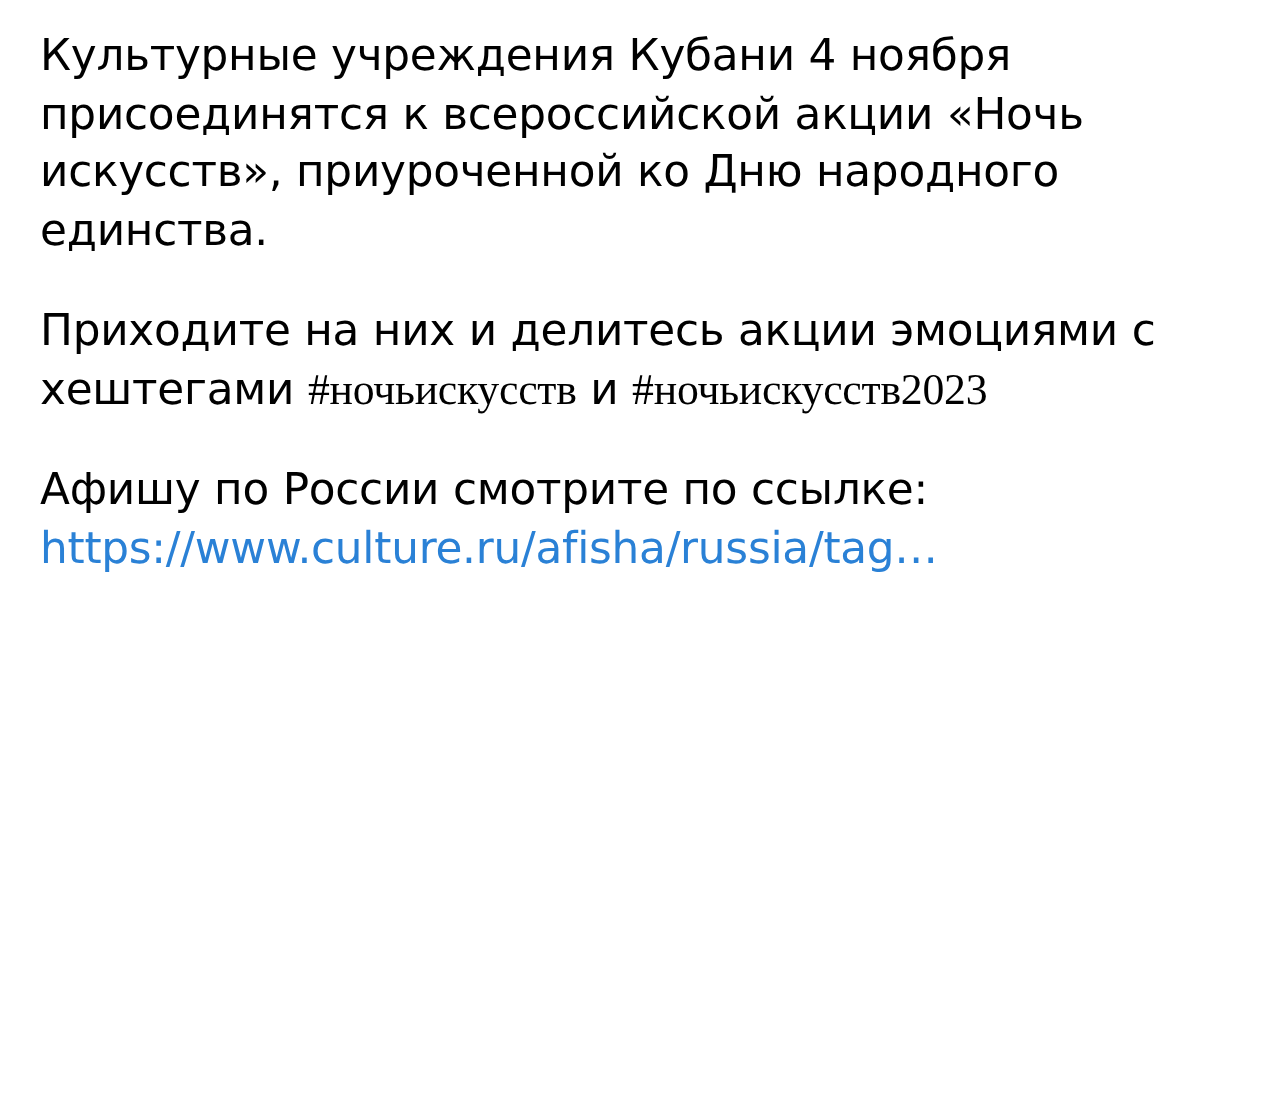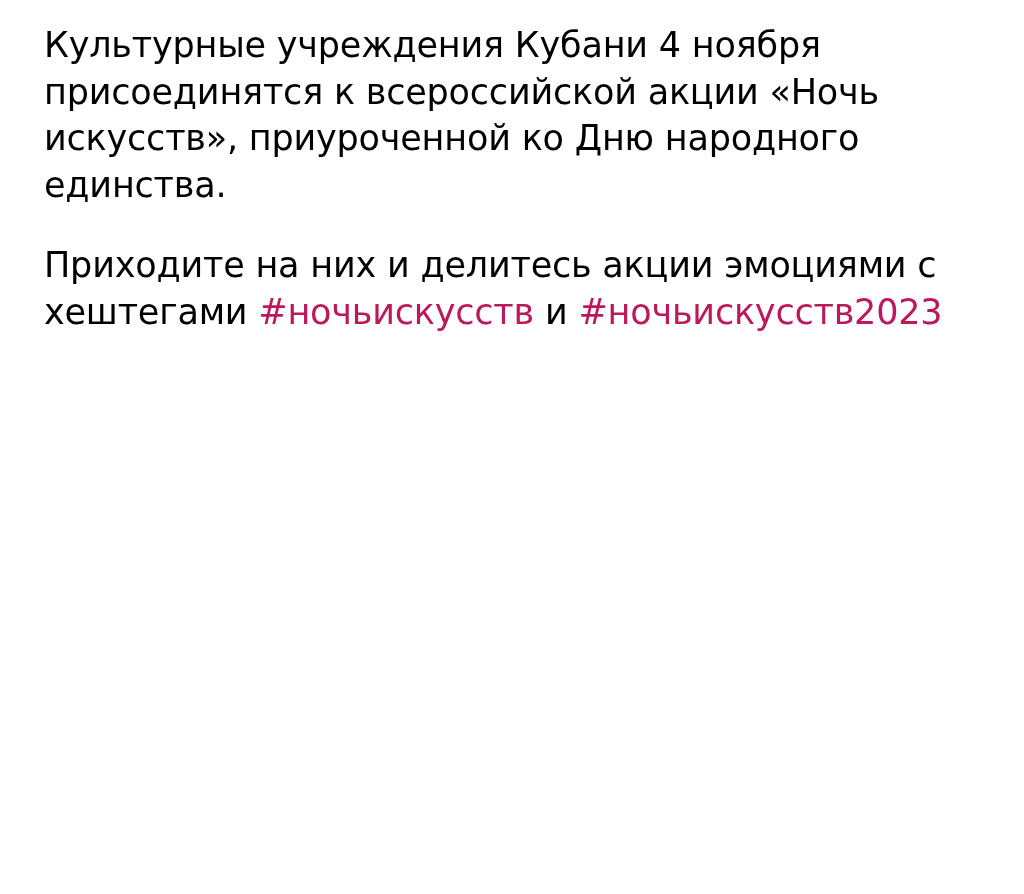--- a/index.html
+++ b/index.html
@@ -10,48 +10,50 @@
   body {
     width: 1024px;
     height: 894px;
     overflow: hidden;
     font-family: "DejaVu Sans", "Liberation Sans", sans-serif;
     color: #000000;
   }
   .post {
     box-sizing: border-box;
     width: 1024px;
-    padding: 22px 56px 0 44px;
+    padding: 22px 56px 0 32px;
   }
   .para {
     font-size: 35px;
     line-height: 1.33;
     letter-spacing: -0.2px;
     margin: 0 0 34px 0;
     word-wrap: break-word;
   }
   .para:last-child {
     margin-bottom: 0;
   }
   .link {
     color: #2a81d6;
     text-decoration: none;
   }
   .hashtag {
-    color: #be185d;
+    color: #000000;
     text-decoration: none;
+    font-family: Liberation Serif, serif;
   }
   .url-line {
     display: block;
   }
 </style>
 </head>
 <body>
 
 <div class="post">
 
   <p class="para">Культурные учреждения Кубани 4 ноября присоединятся к всероссийской акции «Ночь искусств», приуроченной ко Дню народного единства.</p>
 
 
   <p class="para"><span>Приходите на них и делитесь акции эмоциями с хештегами </span><a class="hashtag" href="#">#ночьискусств</a><span> и </span><a class="hashtag" href="#">#ночьискусств2023</a></p>
 
+  <p class="para"><span>Афишу по России смотрите по ссылке:</span><a class="link url-line" href="#">https://www.culture.ru/afisha/russia/tag…</a></p>
 
 </div>
 
 </body></html>

